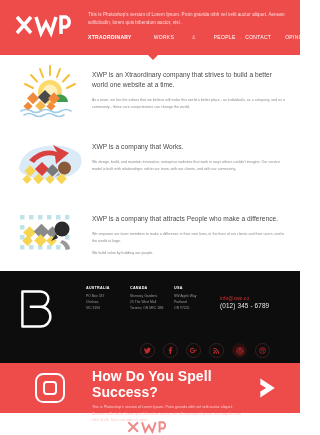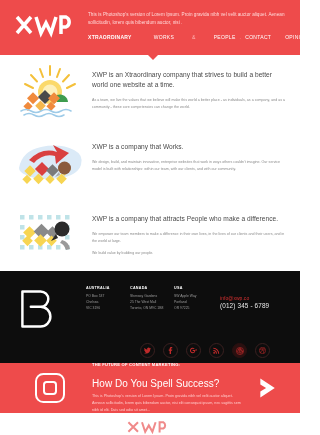--- a/index.html
+++ b/index.html
@@ -144,24 +144,24 @@
   .cta-mark svg { display:block; width:32px; height:32px; }
   .cta-body { flex:1; padding-left:6px; padding-right:6px; }
   .cta-eyebrow {
     color:#ffffff;
     font-size:4.1px;
     font-weight:bold;
     letter-spacing:.055em;
   }
   .cta-title {
     color:#ffffff;
-    font-size:10px;
+    font-size:14px;
     margin-top:11px;
     letter-spacing:.005em;
-    font-weight:400;
+    font-weight:700;
   }
   .cta-para {
     color:#ffc9c9;
     font-size:3.7px;
     line-height:1.85;
     margin-top:4px;
   }
   .cta-arrow { flex:0 0 34px; display:flex; justify-content:center; }
   .cta-arrow svg { display:block; width:26px; height:22px; }
 

